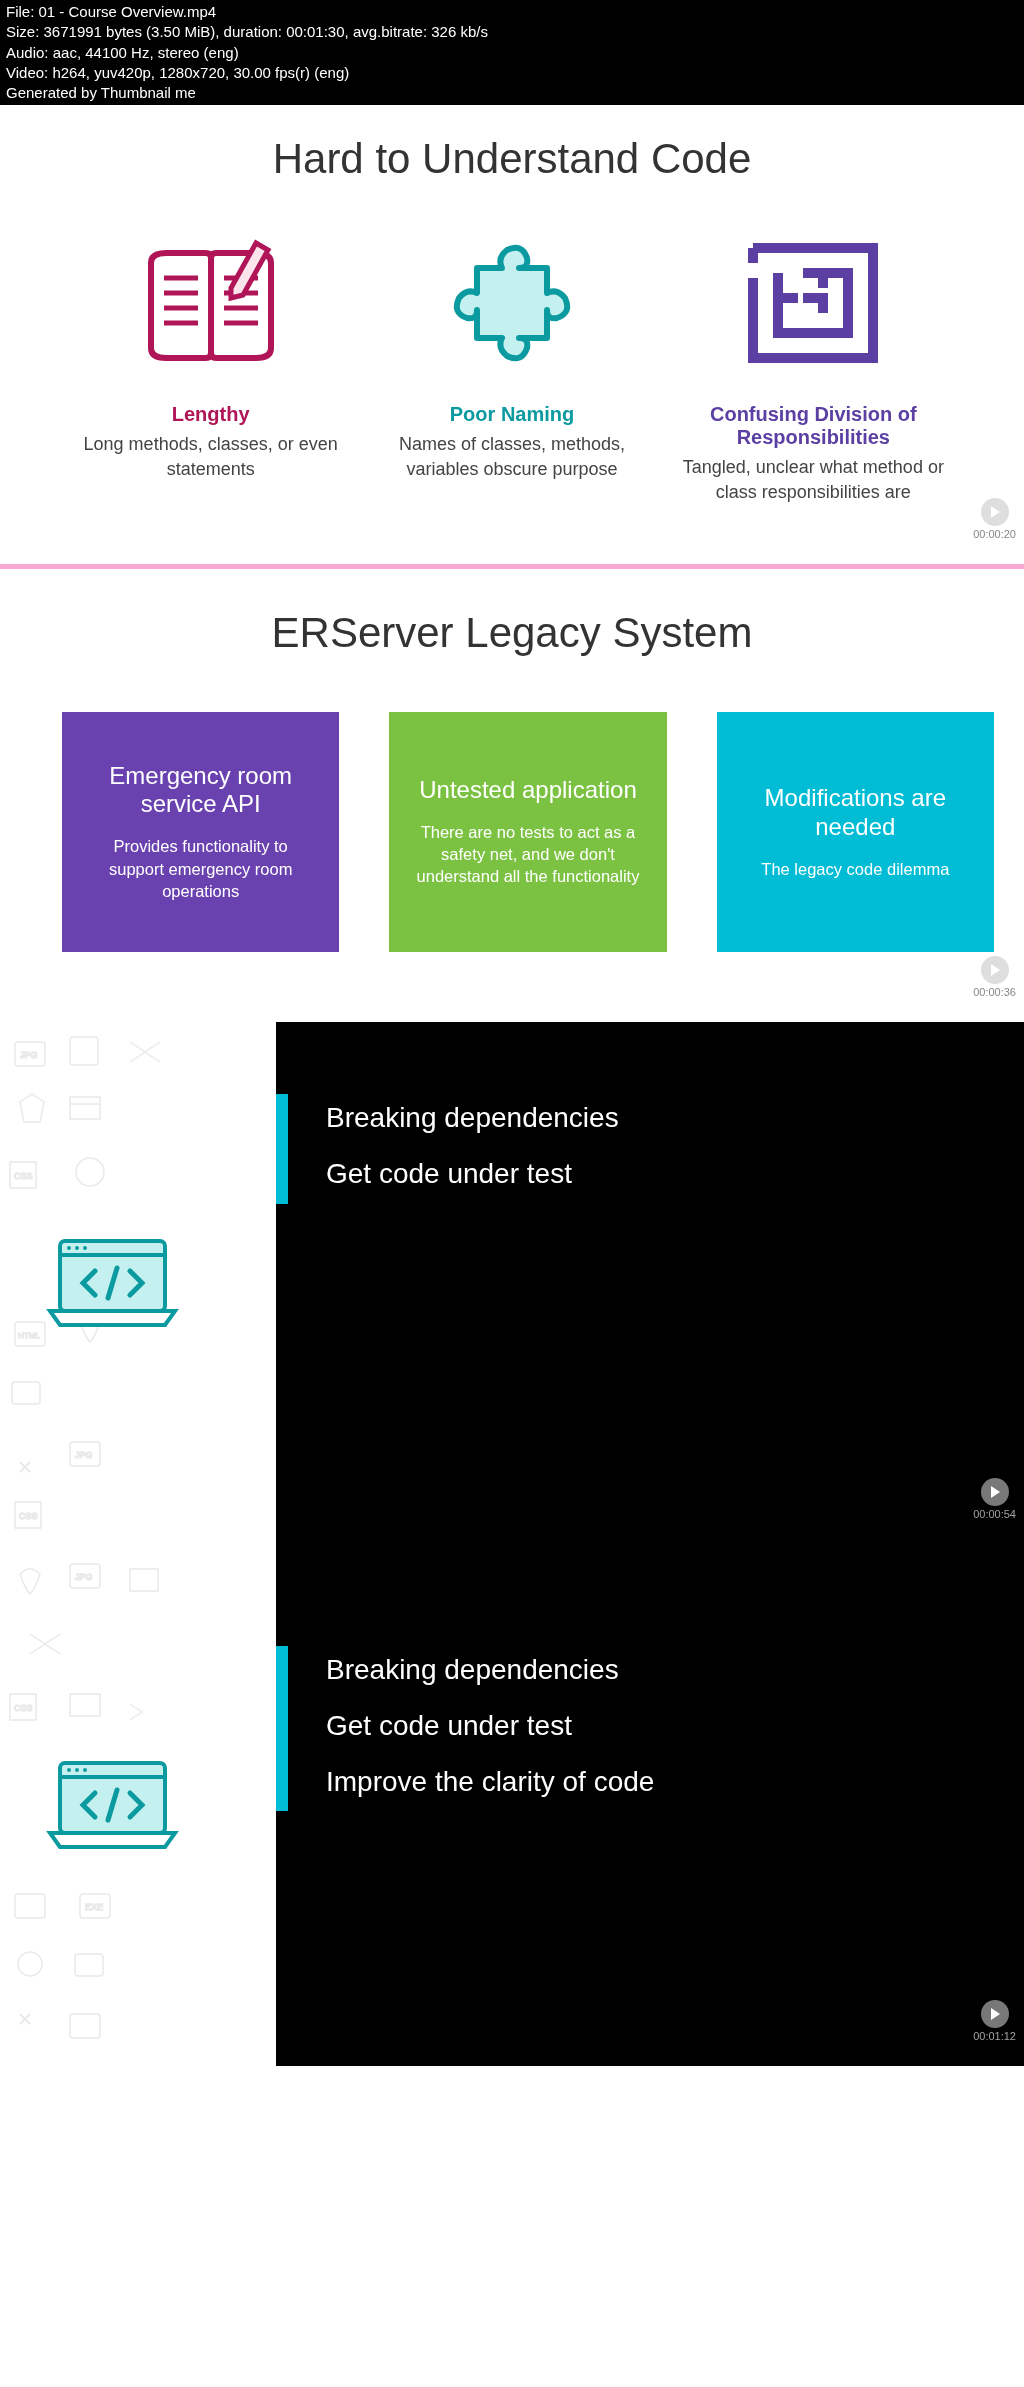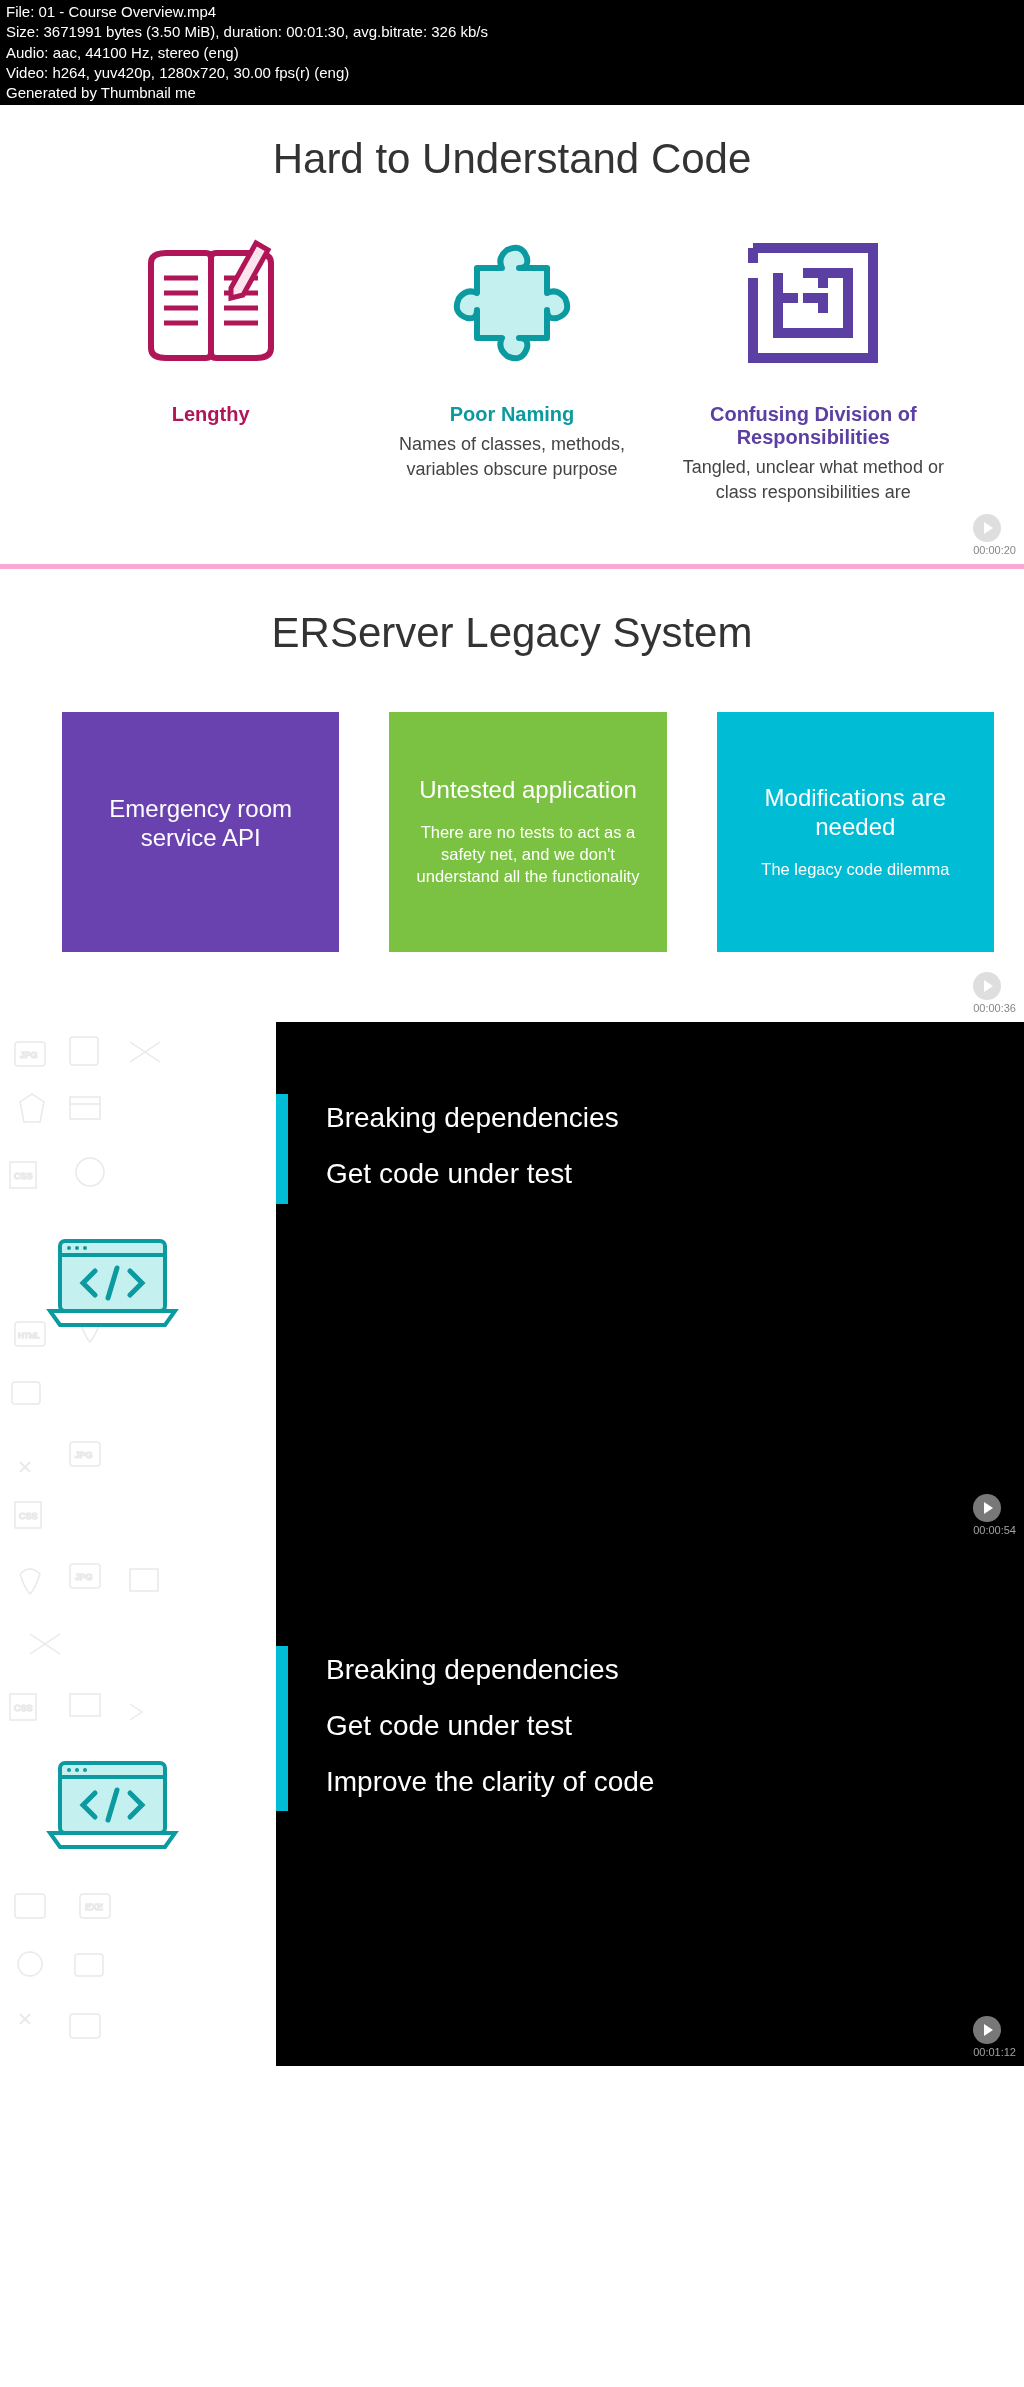--- a/index.html
+++ b/index.html
@@ -33,21 +33,21 @@
   
   .slide-dark { display: flex; height: 522px; position: relative; gap: 48px; }
   .side-pattern { width: 228px; background: #fff; position: relative; overflow: hidden; }
   .pattern-bg { position: absolute; inset: 0; opacity: 0.18; }
   .laptop-icon { position: absolute; left: 45px; top: 50%; transform: translateY(-50%); z-index: 2; }
   .dark-content { flex: 1; background: #000; position: relative; padding: 80px 50px; }
   .accent-bar { position: absolute; left: 0; top: 72px; width: 12px; background: #00bcd4; }
   .dark-content p { color: #fff; font-size: 28px; font-weight: 300; margin-bottom: 24px; }
   .slide4 .dark-content { padding-top: 110px; }
 
-  .play-badge { position: absolute; right: 8px; bottom: 8px; text-align: left; }
+  .play-badge { position: absolute; right: 8px; bottom: 24px; text-align: center; }
   .play-circle { width: 28px; height: 28px; border-radius: 50%; background: rgba(200,200,200,0.6); display: inline-flex; align-items: center; justify-content: center; margin-bottom: 2px; }
   .play-circle::before { content: ""; border-left: 9px solid #fff; border-top: 6px solid transparent; border-bottom: 6px solid transparent; margin-left: 2px; }
   .play-time { font-size: 11px; color: rgba(120,120,120,0.9); display: block; }
   .play-time-dark { color: rgba(200,200,200,0.8); }
 
   svg { display: block; }
 </style>
 </head>
 <body>
 
@@ -73,20 +73,21 @@
           <line x1="28" y1="70" x2="62" y2="70" stroke="#b01657" stroke-width="5"></line>
           <line x1="28" y1="85" x2="62" y2="85" stroke="#b01657" stroke-width="5"></line>
           <line x1="88" y1="40" x2="122" y2="40" stroke="#b01657" stroke-width="5"></line>
           <line x1="88" y1="55" x2="122" y2="55" stroke="#b01657" stroke-width="5"></line>
           <line x1="88" y1="70" x2="122" y2="70" stroke="#b01657" stroke-width="5"></line>
           <line x1="88" y1="85" x2="122" y2="85" stroke="#b01657" stroke-width="5"></line>
           <path d="M95 50 L120 5 L132 12 L107 57 L95 60 Z" fill="#fce4ec" stroke="#b01657" stroke-width="5"></path>
         </svg>
       </div>
       <h3 class="magenta">Lengthy</h3>
+      <p>Long methods, classes, or even statements</p>
     </div>
 
     <div class="icon-col">
       <div class="icon-box">
         <svg width="130" height="130" viewBox="0 0 130 130">
           <path d="M30 30 L55 30 Q50 20 60 12 Q75 5 80 20 Q82 30 72 30 L100 30 L100 55 Q110 50 118 60 Q125 75 110 80 Q100 82 100 72 L100 100 L72 100 Q82 100 80 110 Q75 125 60 118 Q50 110 55 100 L30 100 L30 72 Q30 82 20 80 Q5 75 12 60 Q20 50 30 55 Z" fill="#c5f0f0" stroke="#0b9aa0" stroke-width="6" stroke-linejoin="round"></path>
         </svg>
       </div>
       <h3 class="teal">Poor Naming</h3>
       <p>Names of classes, methods, variables obscure purpose</p>
@@ -114,20 +115,21 @@
     <span class="play-circle"></span>
     <span class="play-time">00:00:20</span>
   </div>
 </section>
 
 <section class="slide2">
   <h1 class="slide2-title">ERServer Legacy System</h1>
   <div class="cards-row">
     <div class="card card-purple">
       <h3>Emergency room service API</h3>
+      <p>Provides functionality to support emergency room operations</p>
     </div>
     <div class="card card-green">
       <h3>Untested application</h3>
       <p>There are no tests to act as a safety net, and we don't understand all the functionality</p>
     </div>
     <div class="card card-teal">
       <h3>Modifications are needed</h3>
       <p>The legacy code dilemma</p>
     </div>
   </div>

